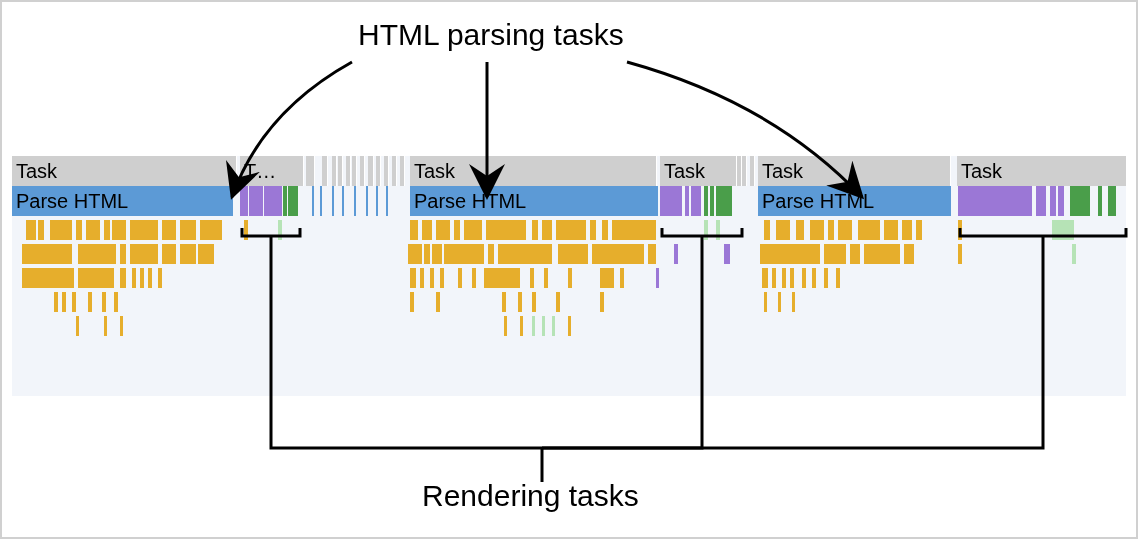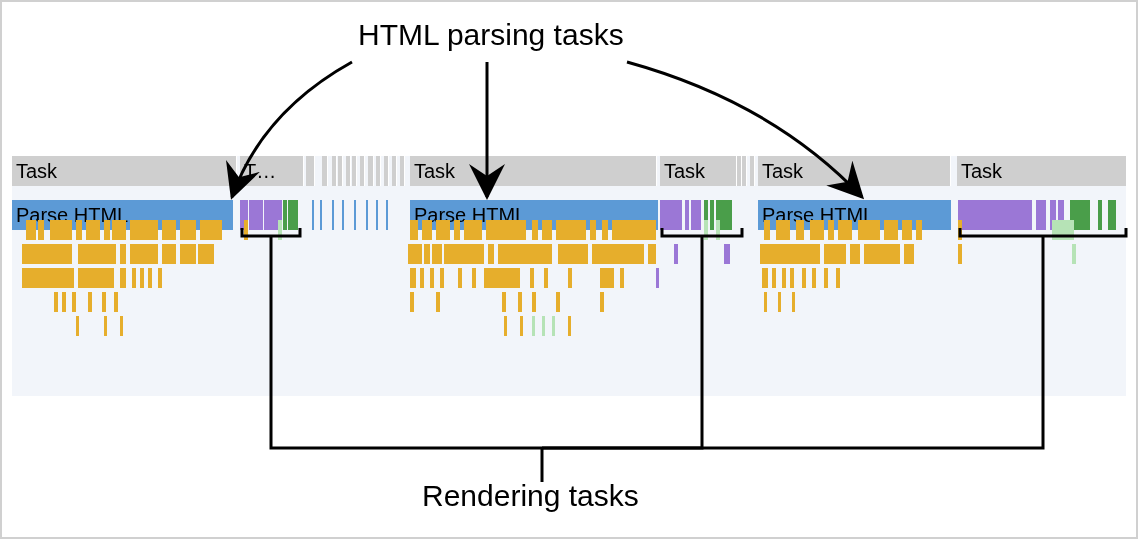--- a/index.html
+++ b/index.html
@@ -46,21 +46,21 @@
     font-size: 20px;
     color: #000;
     padding-left: 4px;
     line-height: 30px;
     white-space: nowrap;
     overflow: hidden;
   }
   
   .parse-row {
     position: absolute;
-    top: 44px; left: 0; right: 0;
+    top: 30px; left: 0; right: 0;
     height: 30px;
   }
   .parse-block, .render-block {
     position: absolute;
     top: 0; bottom: 0;
     font-size: 20px;
     line-height: 30px;
     padding-left: 4px;
     white-space: nowrap;
     overflow: hidden;

